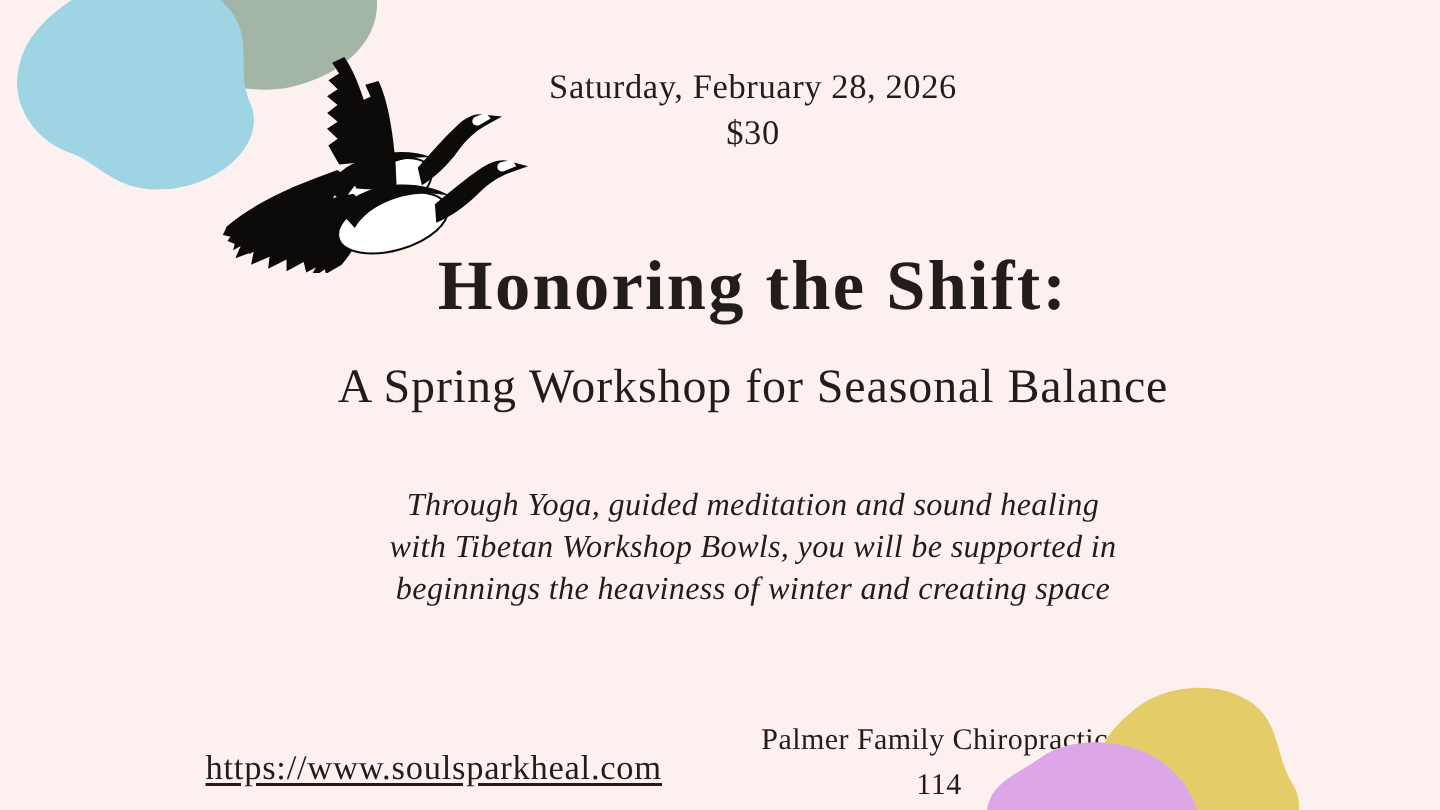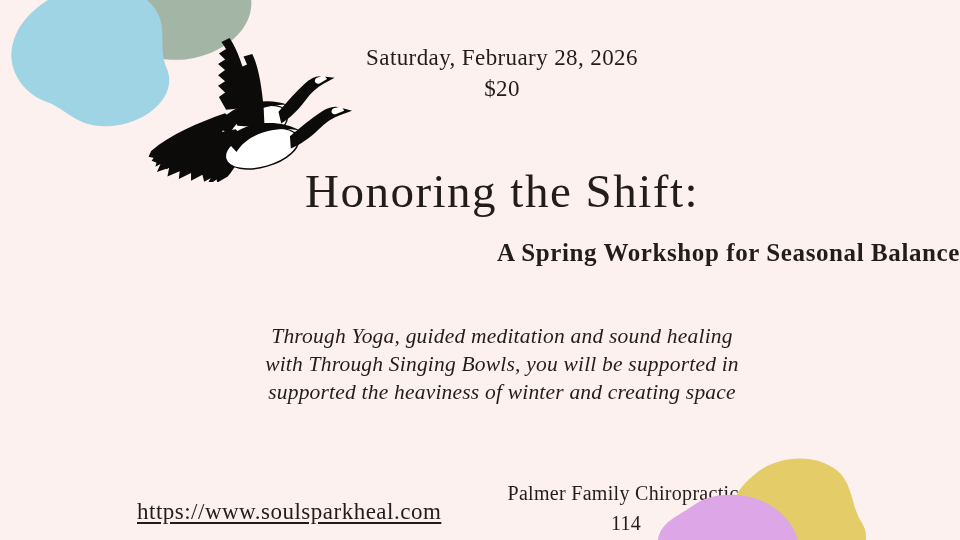--- a/index.html
+++ b/index.html
@@ -16,32 +16,31 @@
 
   .event-details {
     top:42px;
     font-size:23px;
     line-height:31px;
     letter-spacing:0.4px;
   }
   .title {
     top:164px;
     font-size:47px;
-    font-weight:normal;
+    font-weight:bold;
     letter-spacing:1.5px;
     margin:0;
     text-align:center;
   }
   .subtitle {
     top:239px;
-    font-size:25px;
-    font-weight:bold;
+    font-size:32px;
+    font-weight:normal;
     letter-spacing:0.6px;
     margin:0;
-    text-align:right;
   }
   .description {
     top:322px;
     font-size:21.5px;
     line-height:28px;
     letter-spacing:0.2px;
     font-style:italic;
   }
   .description div { white-space:nowrap; }
 
@@ -110,30 +109,30 @@
         <path fill="#ffffff" d="M210,62 L219,60 L222,65 L212,69
           C207,69 206,64 210,62 Z"></path>
       </g>
     </defs>
     <use href="#goose" transform="translate(-6,8) scale(0.93) rotate(-9 115 85)"></use>
     <use href="#goose" transform="translate(4,26) scale(0.95)"></use>
   </svg>
 
   <div class="abs centered event-details">
     <div>Saturday, February 28, 2026</div>
-    <div>$20</div>
+    <div>$30</div>
   </div>
 
   <h1 class="abs centered title">Honoring the Shift:</h1>
   <h2 class="abs centered subtitle">A Spring Workshop for Seasonal Balance</h2>
 
   <div class="abs centered description">
     <div>Through Yoga, guided meditation and sound healing</div>
-    <div>with Through Singing Bowls, you will be supported in</div>
-    <div>supported the heaviness of winter and creating space</div>
+    <div>with Tibetan Workshop Bowls, you will be supported in</div>
+    <div>beginnings the heaviness of winter and creating space</div>
   </div>
 
   <a class="abs website" href="#">https://www.soulsparkheal.com</a>
 
   <div class="abs location">
     <div>Palmer Family Chiropractic: 114</div>
     <div>Water Street, Milford, MA</div>
   </div>
 
   <svg class="abs blob-yellow" width="160" height="85" viewBox="0 0 160 85">

